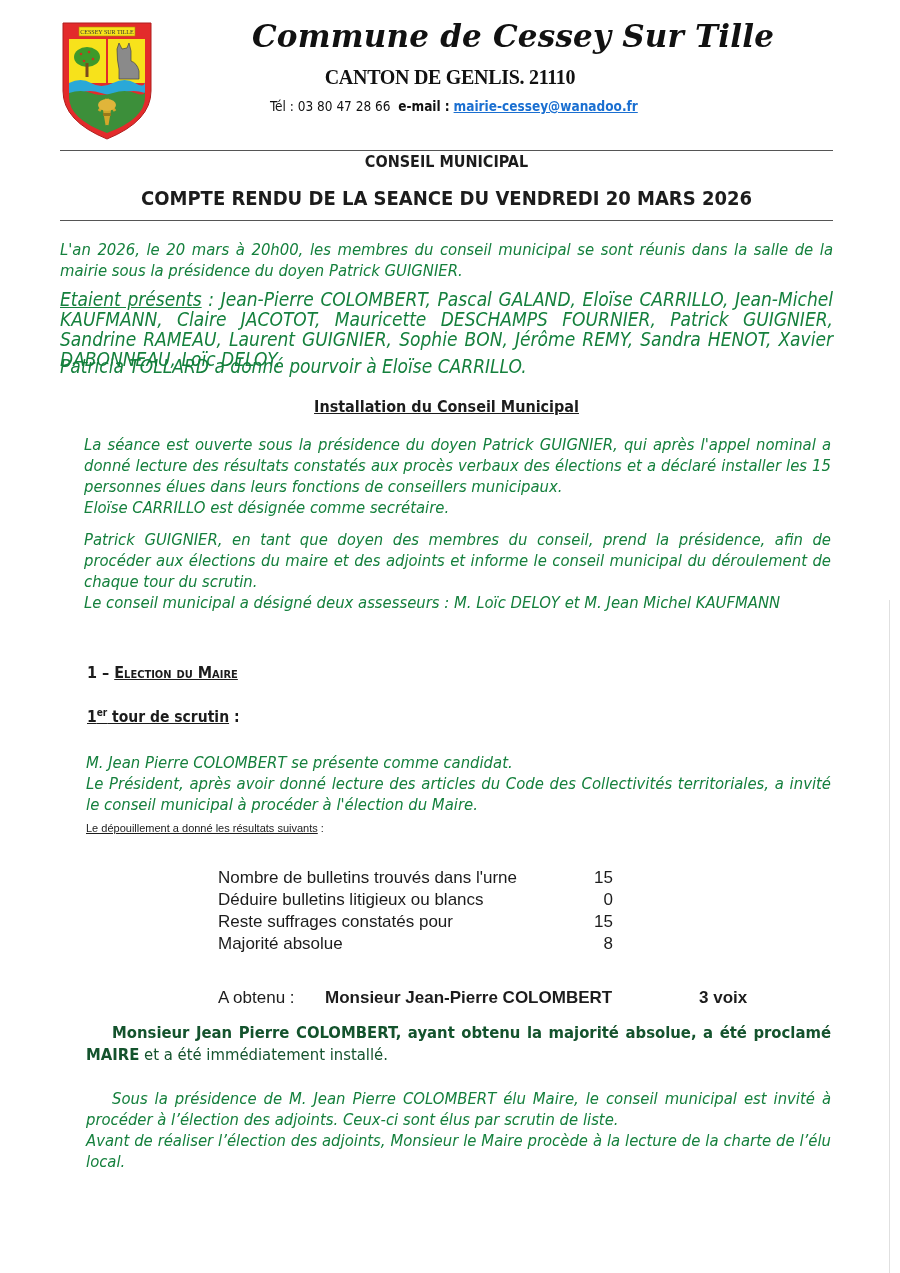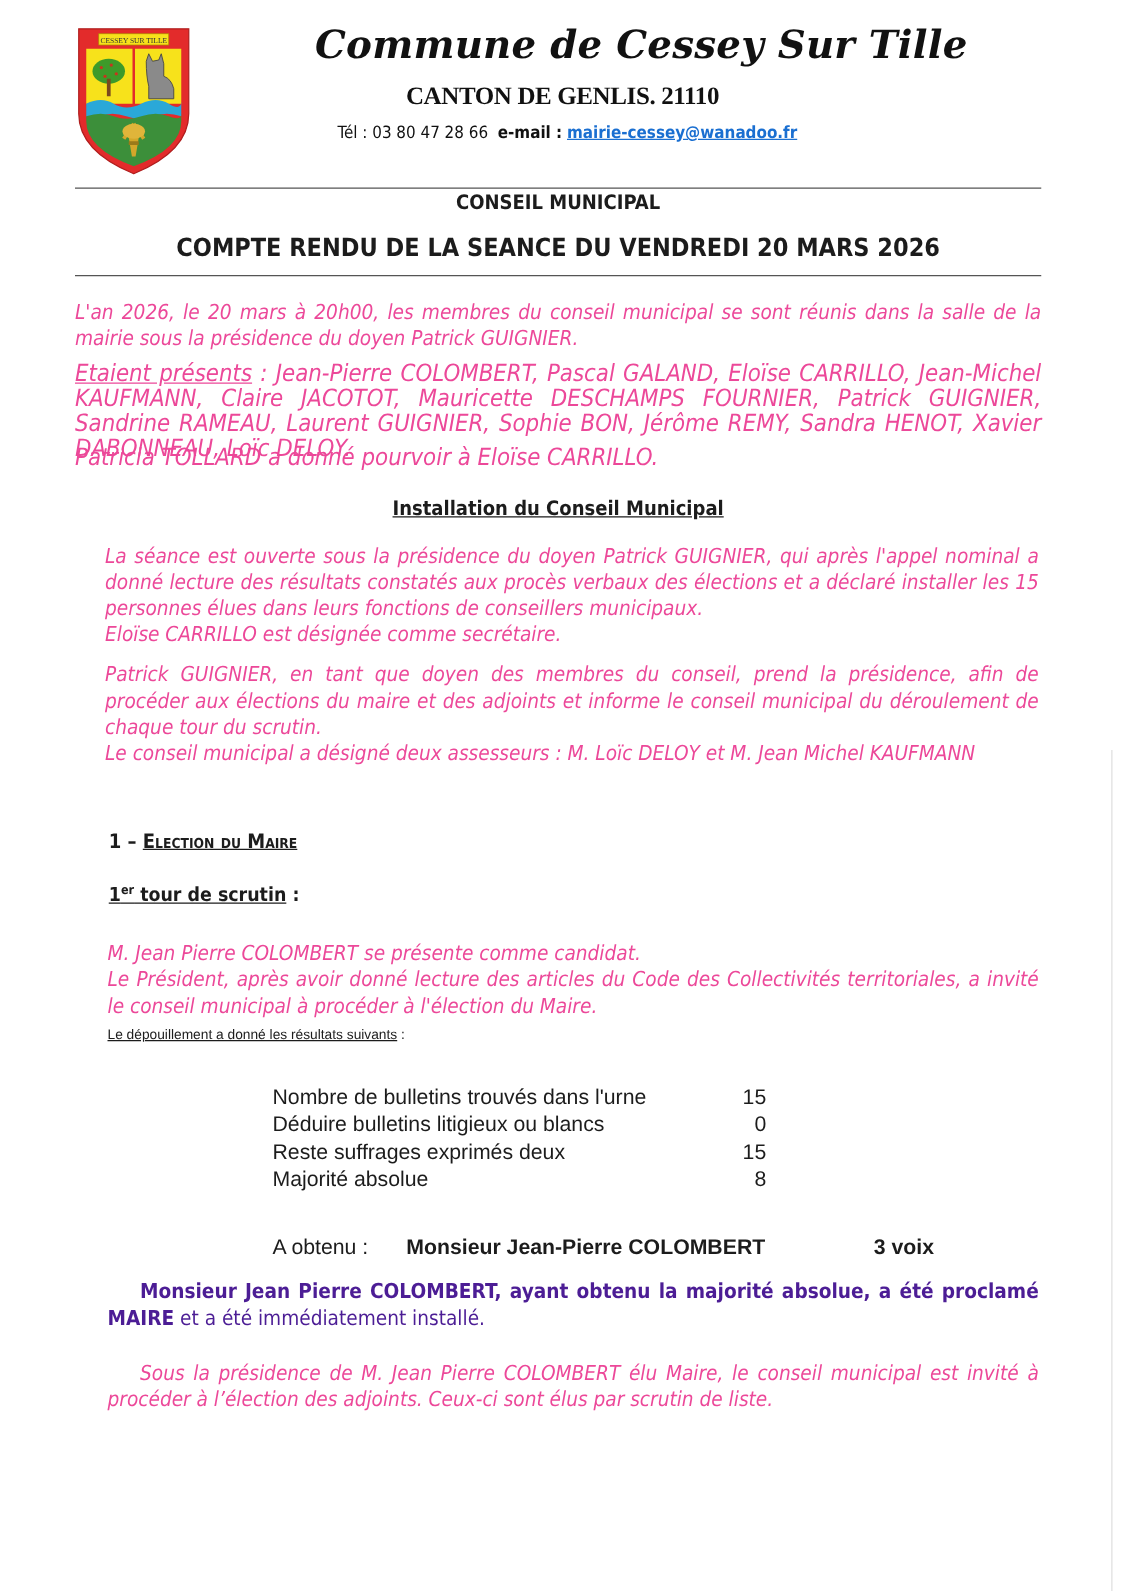--- a/index.html
+++ b/index.html
@@ -15,21 +15,21 @@
     .contact a { color: #1a6fd1; text-decoration: underline; font-weight: bold; }
 
     .rule { left: 60px; width: 773px; height: 1px; background: #555; }
     .rule.r1 { top: 150px; }
     .rule.r2 { top: 220px; }
 
     .conseil { left: 60px; top: 152px; width: 773px; text-align: center; font-family: "DejaVu Sans Condensed", "DejaVu Sans", sans-serif; font-weight: bold; font-size: 16px; color: #1c1c1c; }
     .compte { left: 60px; top: 186px; width: 773px; text-align: center; font-family: "DejaVu Sans Condensed", "DejaVu Sans", sans-serif; font-weight: bold; font-size: 20px; color: #1c1c1c; }
 
     
-    .p { font-family: "DejaVu Sans Condensed", "DejaVu Sans", sans-serif; font-style: italic; font-size: 16.5px; line-height: 21px; text-align: justify; text-align-last: left; color: #ec4899; }
+    .p { font-family: "DejaVu Sans Condensed", "DejaVu Sans", sans-serif; font-style: italic; font-size: 16.5px; line-height: 21px; text-align: justify; text-align-last: left; color: #15803d; }
     .p.small { font-size: 19px; line-height: 20px; }
     .u { text-decoration: underline; }
 
     .intro { left: 60px; top: 239px; width: 773px; }
     .presents { left: 60px; top: 289px; width: 773px; }
     .pouvoir { left: 60px; top: 356px; width: 773px; }
 
     .inst-title { left: 60px; top: 397px; width: 773px; text-align: center; font-family: "DejaVu Sans Condensed", "DejaVu Sans", sans-serif; font-weight: bold; font-size: 16px; text-decoration: underline; color: #1c1c1c; }
 
     .inst-p1 { left: 84px; top: 434px; width: 747px; }
@@ -47,21 +47,21 @@
 
     .results { left: 218px; top: 867px; width: 400px; font-family: "Liberation Sans", sans-serif; font-size: 17px; line-height: 22px; color: #1c1c1c; }
     .results .row { display: flex; justify-content: space-between; width: 395px; }
     .results .lbl { white-space: nowrap; }
     .results .val { text-align: right; width: 40px; }
 
     .obtenu { left: 218px; top: 988px; font-family: "Liberation Sans", sans-serif; font-size: 17px; color: #1c1c1c; white-space: nowrap; }
     .obtenu .who { position: absolute; left: 107px; top: 0; font-weight: bold; }
     .obtenu .voix { position: absolute; left: 481px; top: 0; font-weight: bold; }
 
-    .proclame { left: 86px; top: 1022px; width: 745px; font-family: "DejaVu Sans Condensed", "DejaVu Sans", sans-serif; font-size: 16.5px; line-height: 22px; text-align: justify; text-align-last: left; color: #4c1d95; text-indent: 26px; }
+    .proclame { left: 86px; top: 1022px; width: 745px; font-family: "DejaVu Sans Condensed", "DejaVu Sans", sans-serif; font-size: 16.5px; line-height: 22px; text-align: justify; text-align-last: left; color: #14532d; text-indent: 26px; }
     .proclame b { font-weight: bold; }
 
     .sous { left: 86px; top: 1088px; width: 745px; text-indent: 26px; }
 
     .scanline { left: 889px; top: 600px; width: 1px; height: 673px; background: #e0e0e0; }
   </style>
 </head>
 <body>
 
 <div class="abs crest">
@@ -135,34 +135,35 @@
 <div class="abs results">
   <div class="row">
       <span class="lbl">Nombre de bulletins trouvés dans l'urne</span>
       <span class="val">15</span>
     </div>
   <div class="row">
       <span class="lbl">Déduire bulletins litigieux ou blancs</span>
       <span class="val">0</span>
     </div>
   <div class="row">
-      <span class="lbl">Reste suffrages exprimés deux</span>
+      <span class="lbl">Reste suffrages constatés pour</span>
       <span class="val">15</span>
     </div>
   <div class="row">
       <span class="lbl">Majorité absolue</span>
       <span class="val">8</span>
     </div>
 </div>
 
 <div class="abs obtenu">
   <span>A obtenu :</span>
   <span class="who">Monsieur Jean-Pierre COLOMBERT</span>
   <span class="voix">3 voix</span>
 </div>
 
 <div class="abs proclame"><b>Monsieur Jean Pierre COLOMBERT</b><b>, ayant obtenu la majorité absolue, a été proclamé MAIRE</b><span> et a été immédiatement installé.</span></div>
 
 <div class="abs p sous">
   <div>Sous la présidence de M. Jean Pierre COLOMBERT élu Maire, le conseil municipal est invité à procéder à l’élection des adjoints. Ceux-ci sont élus par scrutin de liste.</div>
+  <div style="text-indent:0">Avant de réaliser l’élection des adjoints, Monsieur le Maire procède à la lecture de la charte de l’élu local.</div>
 </div>
 
 <div class="abs scanline"></div>
 
 </body></html>

